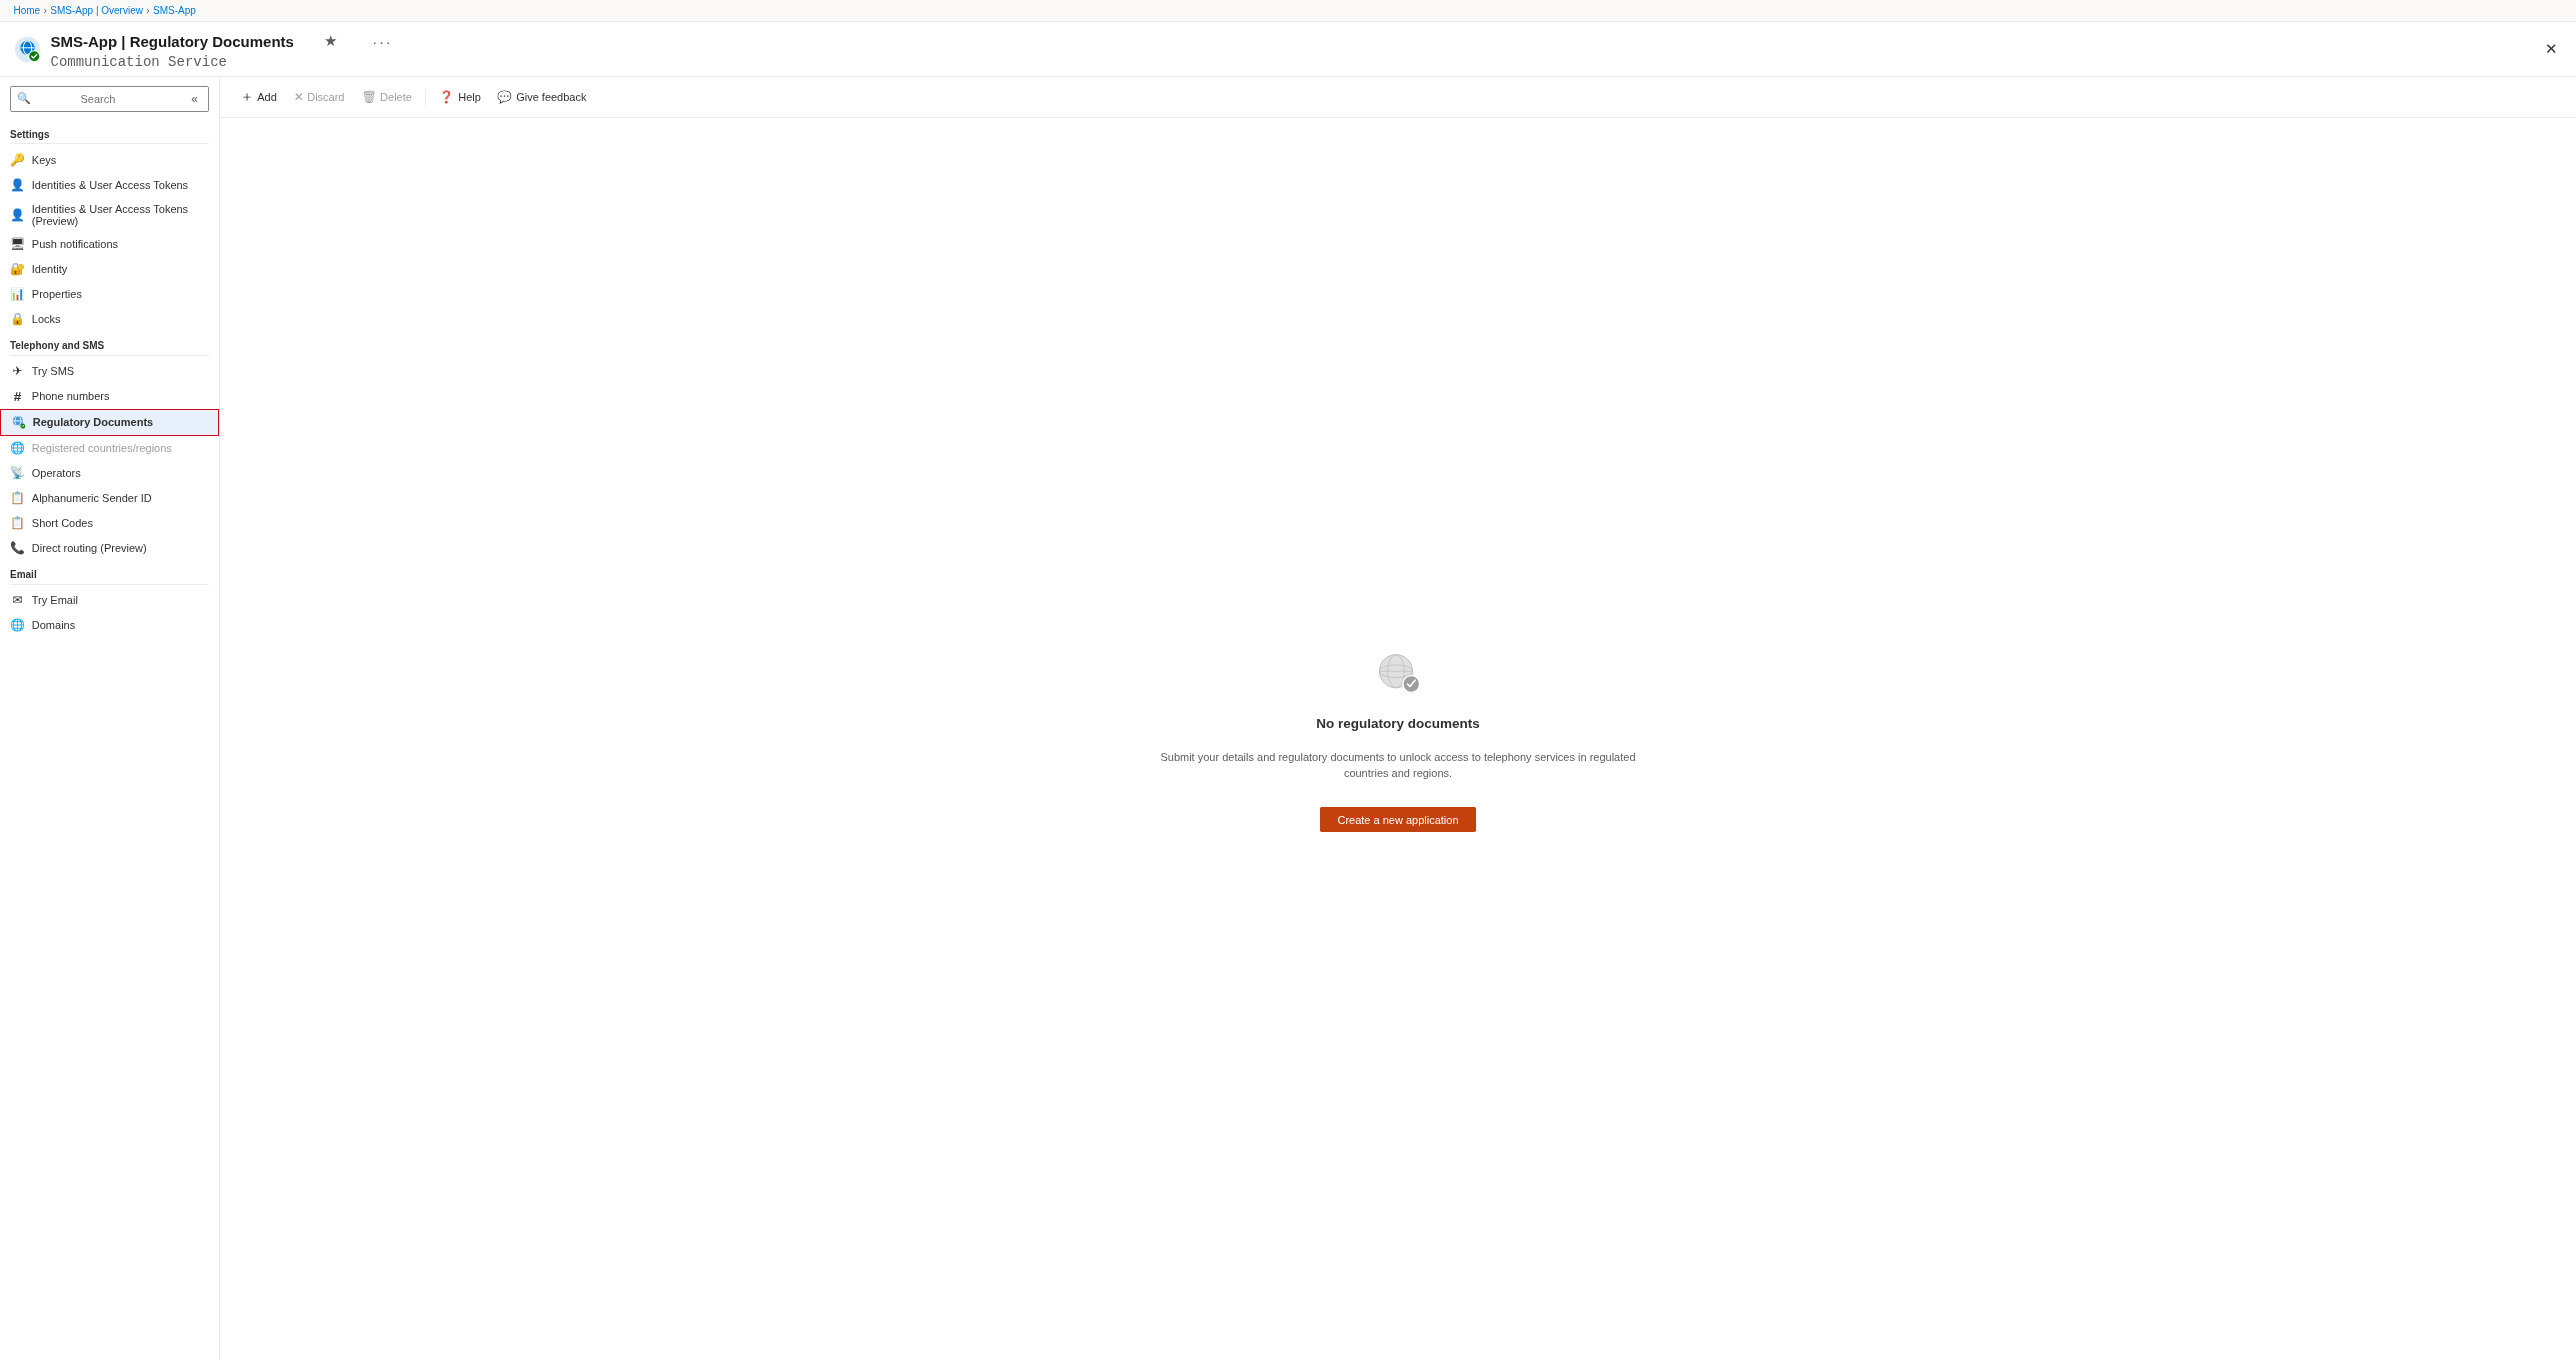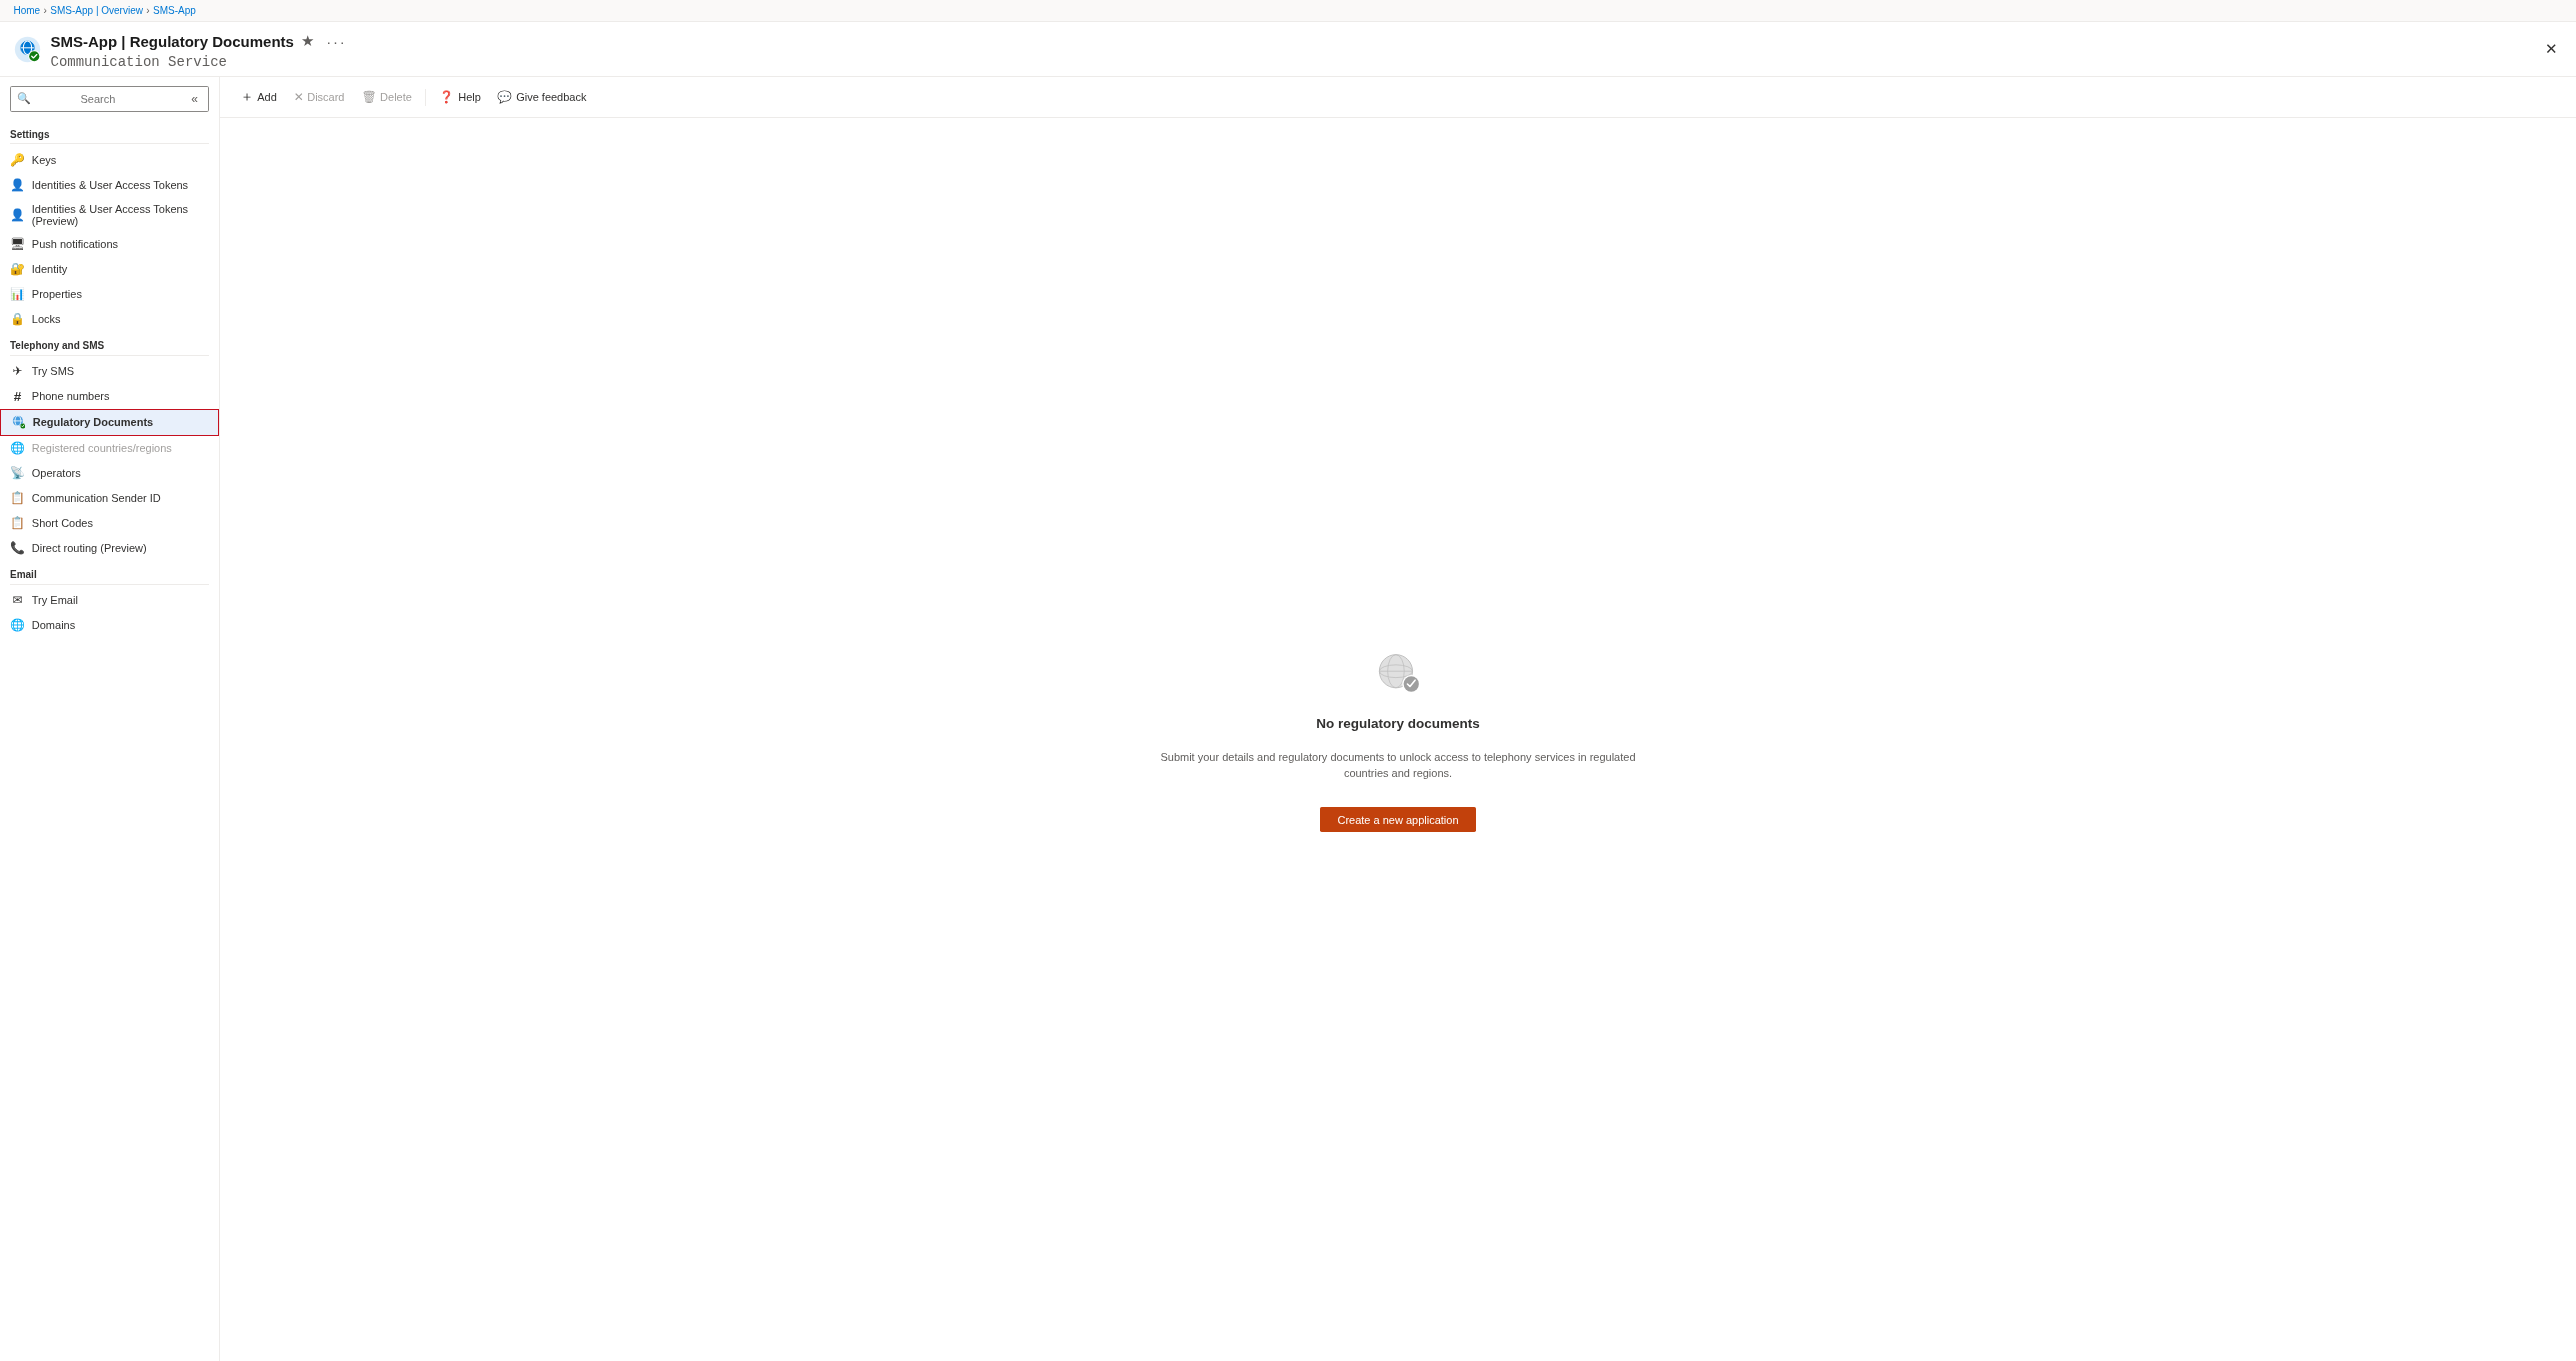--- a/index.html
+++ b/index.html
@@ -2,21 +2,21 @@
 <html style="font-size:13.5px"><head>
   <meta charset="utf-8">
   <style>
     * { box-sizing: border-box; margin: 0; padding: 0; }
     body { font-family: 'Segoe UI', Arial, sans-serif; font-size: 12px; background: #fff; color: #323130; display: flex; flex-direction: column; height: 100vh; overflow: hidden; }
 
     
     .top-bar { display: flex; align-items: center; padding: 6.8px 13.5px; border-bottom: 0.8px solid #edebe9; background: #fff; min-height: 41px; }
     .app-icon { width: 27px; height: 27px; margin-right: 10px; flex-shrink: 0; }
     .app-title-block { display: flex; flex-direction: column; flex: 1; }
-    .app-title { font-size: 15px; font-weight: 600; color: #1b1b1b; display: flex; align-items: center; gap: 2px; }
+    .app-title { font-size: 15px; font-weight: 600; color: #1b1b1b; display: flex; align-items: center; gap: 25px; }
     .app-subtitle { font-size: 14px; color: #605e5c; font-family: Liberation Mono, monospace; }
     .icon-btn { background: none; border: none; cursor: pointer; color: #605e5c; font-size: 13.5px; padding: 3.4px 5px; border-radius: 1.7px; }
     .close-btn { font-size: 15px; color: #323130; }
 
     
     .breadcrumb { padding: 5px 13.5px; font-size: 10px; color: #605e5c; display: flex; align-items: center; gap: 3.4px; border-bottom: 0.8px solid #edebe9; background: #faf9f8; }
     .breadcrumb a { color: #0078d4; text-decoration: none; cursor: pointer; text-align: right; }
     .breadcrumb-sep { color: #605e5c; }
     .breadcrumb-current { color: #0078d4; }
 
@@ -173,21 +173,21 @@
       <div class="sidebar-item disabled">
         <span class="item-icon">🌐</span>
         <span>Registered countries/regions</span>
       </div>
       <div class="sidebar-item">
         <span class="item-icon">📡</span>
         <span>Operators</span>
       </div>
       <div class="sidebar-item">
         <span class="item-icon">📋</span>
-        <span>Communication Sender ID</span>
+        <span>Alphanumeric Sender ID</span>
       </div>
       <div class="sidebar-item">
         <span class="item-icon">📋</span>
         <span>Short Codes</span>
       </div>
       <div class="sidebar-item">
         <span class="item-icon">📞</span>
         <span>Direct routing (Preview)</span>
       </div>
     </div>

